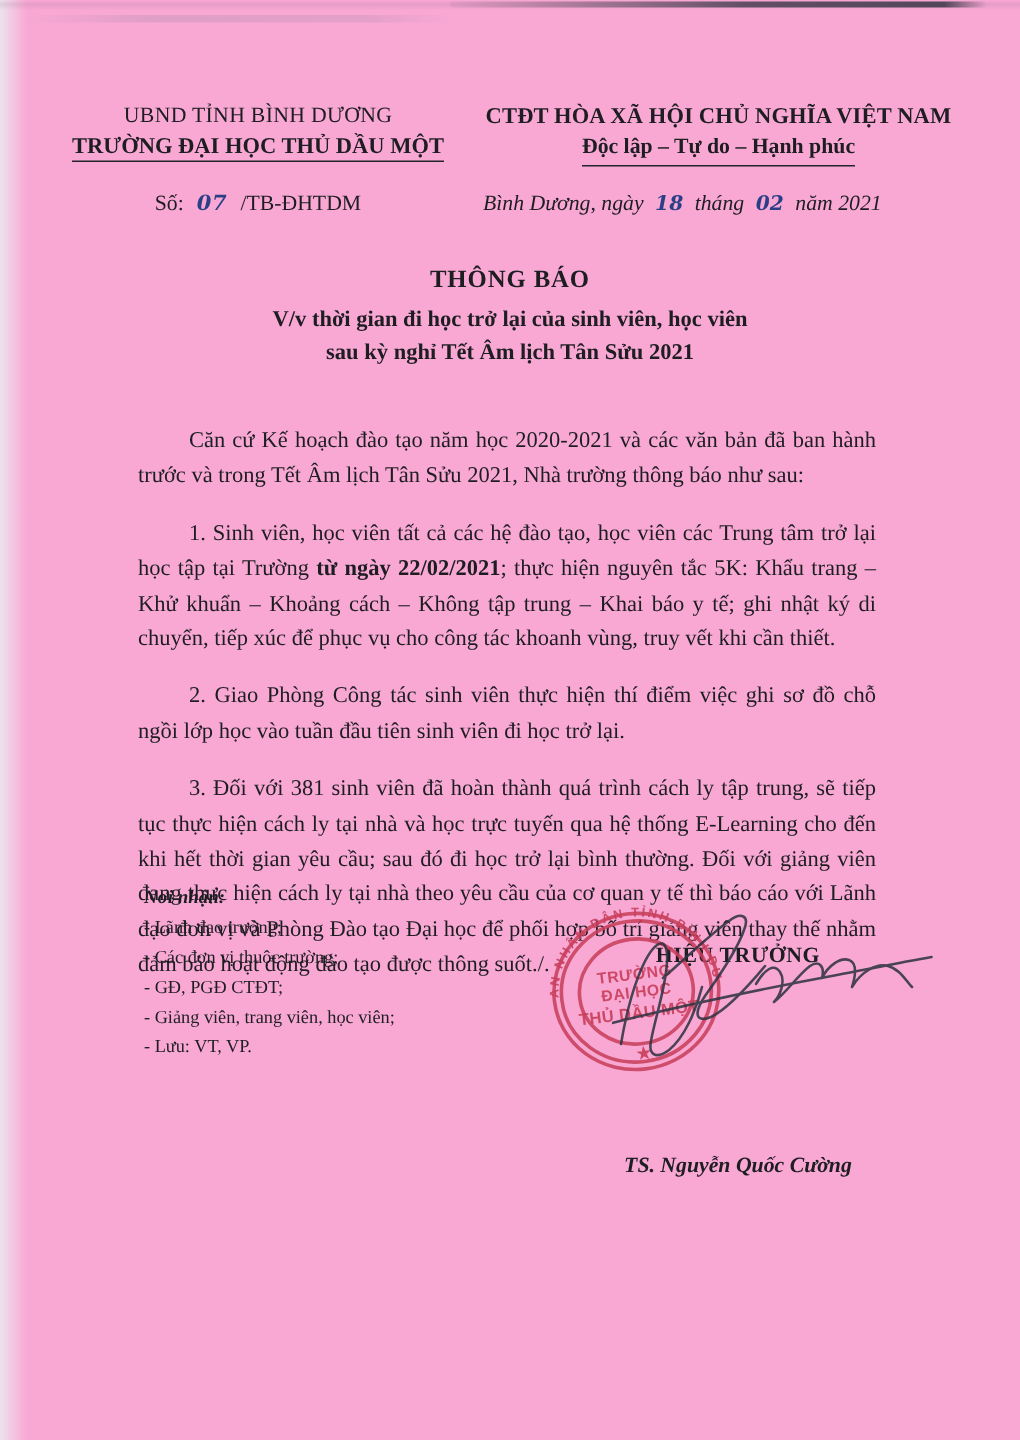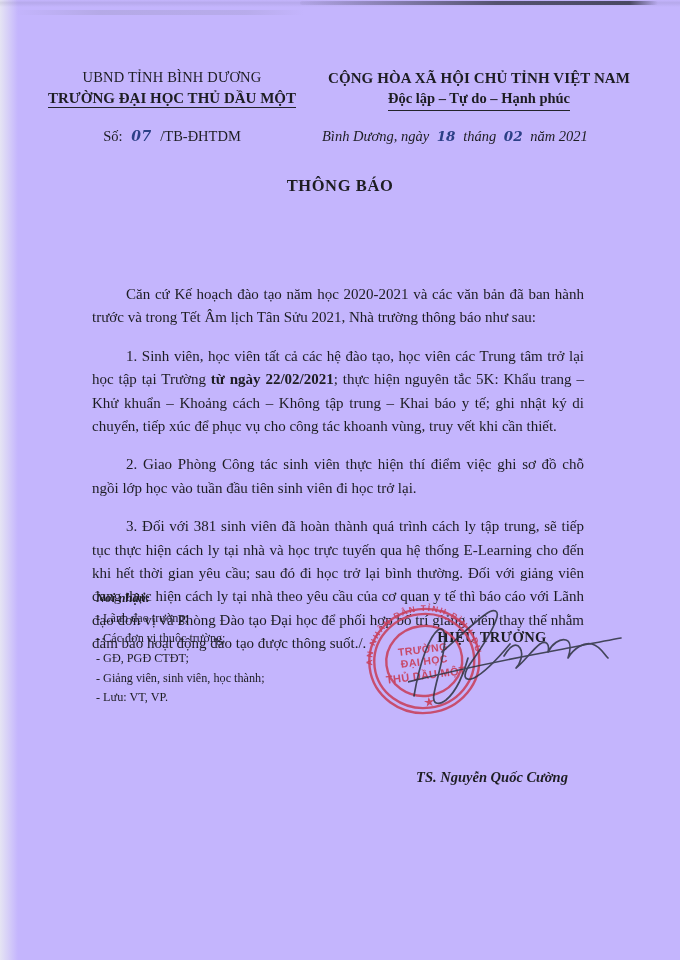--- a/index.html
+++ b/index.html
@@ -14,21 +14,21 @@
     overflow: hidden;
     font-family: "Liberation Serif", "DejaVu Serif", serif;
     color: #1d1d22;
     position: relative;
   }
 
   
   .page {
     position: absolute;
     inset: 0;
-    background: #c4b5fd;
+    background: #f9a8d4;
   }
   .scan-edge-top {
     position: absolute;
     top: 0; left: 0; right: 0;
     height: 7px;
     background: linear-gradient(to bottom,
         rgba(60,62,78,0.00) 0%,
         rgba(60,62,78,0.10) 40%,
         rgba(255,255,255,0) 100%);
   }
@@ -265,21 +265,21 @@
   <div class="sheet">
 
     <div class="header">
       <div class="hdr-left">
         <div class="org-line1">UBND TỈNH BÌNH DƯƠNG</div>
         <div class="org-line2">
           <span class="ul-part">TRƯỜNG ĐẠI HỌC THỦ DẦU MỘT</span>
         </div>
       </div>
       <div class="hdr-right">
-        <div class="nation-line1">CỘNG HÒA XÃ HỘI CHỦ TỈNH VIỆT NAM</div>
+        <div class="nation-line1">CTĐT HÒA XÃ HỘI CHỦ NGHĨA VIỆT NAM</div>
         <div class="nation-line2">Độc lập – Tự do – Hạnh phúc</div>
       </div>
     </div>
 
     <div class="docnum-row">
       <div class="docnum">
         <span>Số:</span>
         <span class="hand">07</span>
         <span>/TB-ĐHTDM</span>
       </div>
@@ -287,20 +287,24 @@
         <span>Bình Dương, ngày</span>
         <span class="hand">18</span>
         <span>tháng</span>
         <span class="hand">02</span>
         <span>năm 2021</span>
       </div>
     </div>
 
     <div class="title-block">
       <div class="doc-title">THÔNG BÁO</div>
+      <div class="doc-subtitle">
+        <div>V/v thời gian đi học trở lại của sinh viên, học viên</div>
+        <div>sau kỳ nghỉ Tết Âm lịch Tân Sửu 2021</div>
+      </div>
     </div>
 
     <div class="body-block">
       <p class="para">Căn cứ Kế hoạch đào tạo năm học 2020-2021 và các văn bản đã ban hành trước và trong Tết Âm lịch Tân Sửu 2021, Nhà trường thông báo như sau:</p>
 
       <p class="para">
         <span>1. Sinh viên, học viên tất cả các hệ đào tạo, học viên các Trung tâm trở lại học tập tại Trường </span><b>từ ngày 22/02/2021</b><span>; thực hiện nguyên tắc 5K: Khẩu trang – Khử khuẩn – Khoảng cách – Không tập trung – Khai báo y tế; ghi nhật ký di chuyển, tiếp xúc để phục vụ cho công tác khoanh vùng, truy vết khi cần thiết.</span>
       </p>
 
       <p class="para">2. Giao Phòng Công tác sinh viên thực hiện thí điểm việc ghi sơ đồ chỗ ngồi lớp học vào tuần đầu tiên sinh viên đi học trở lại.</p>
@@ -308,21 +312,21 @@
       <p class="para">3. Đối với 381 sinh viên đã hoàn thành quá trình cách ly tập trung, sẽ tiếp tục thực hiện cách ly tại nhà và học trực tuyến qua hệ thống E-Learning cho đến khi hết thời gian yêu cầu; sau đó đi học trở lại bình thường. Đối với giảng viên đang thực hiện cách ly tại nhà theo yêu cầu của cơ quan y tế thì báo cáo với Lãnh đạo đơn vị và Phòng Đào tạo Đại học để phối hợp bố trí giảng viên thay thế nhằm đảm bảo hoạt động đào tạo được thông suốt./.</p>
     </div>
 
     <div class="footer">
       <div class="recipients">
         <div class="recipients-title">Nơi nhận:</div>
         <ul>
           <li>- Lãnh đạo trường;</li>
           <li>- Các đơn vị thuộc trường;</li>
           <li>- GĐ, PGĐ CTĐT;</li>
-          <li>- Giảng viên, sinh viên, học thành;</li>
+          <li>- Giảng viên, trang viên, học viên;</li>
           <li>- Lưu: VT, VP.</li>
         </ul>
       </div>
 
       <div class="signature">
         <div class="sig-title">HIỆU TRƯỞNG</div>
         <div class="sig-name">TS. Nguyễn Quốc Cường</div>
       </div>
     </div>
 

